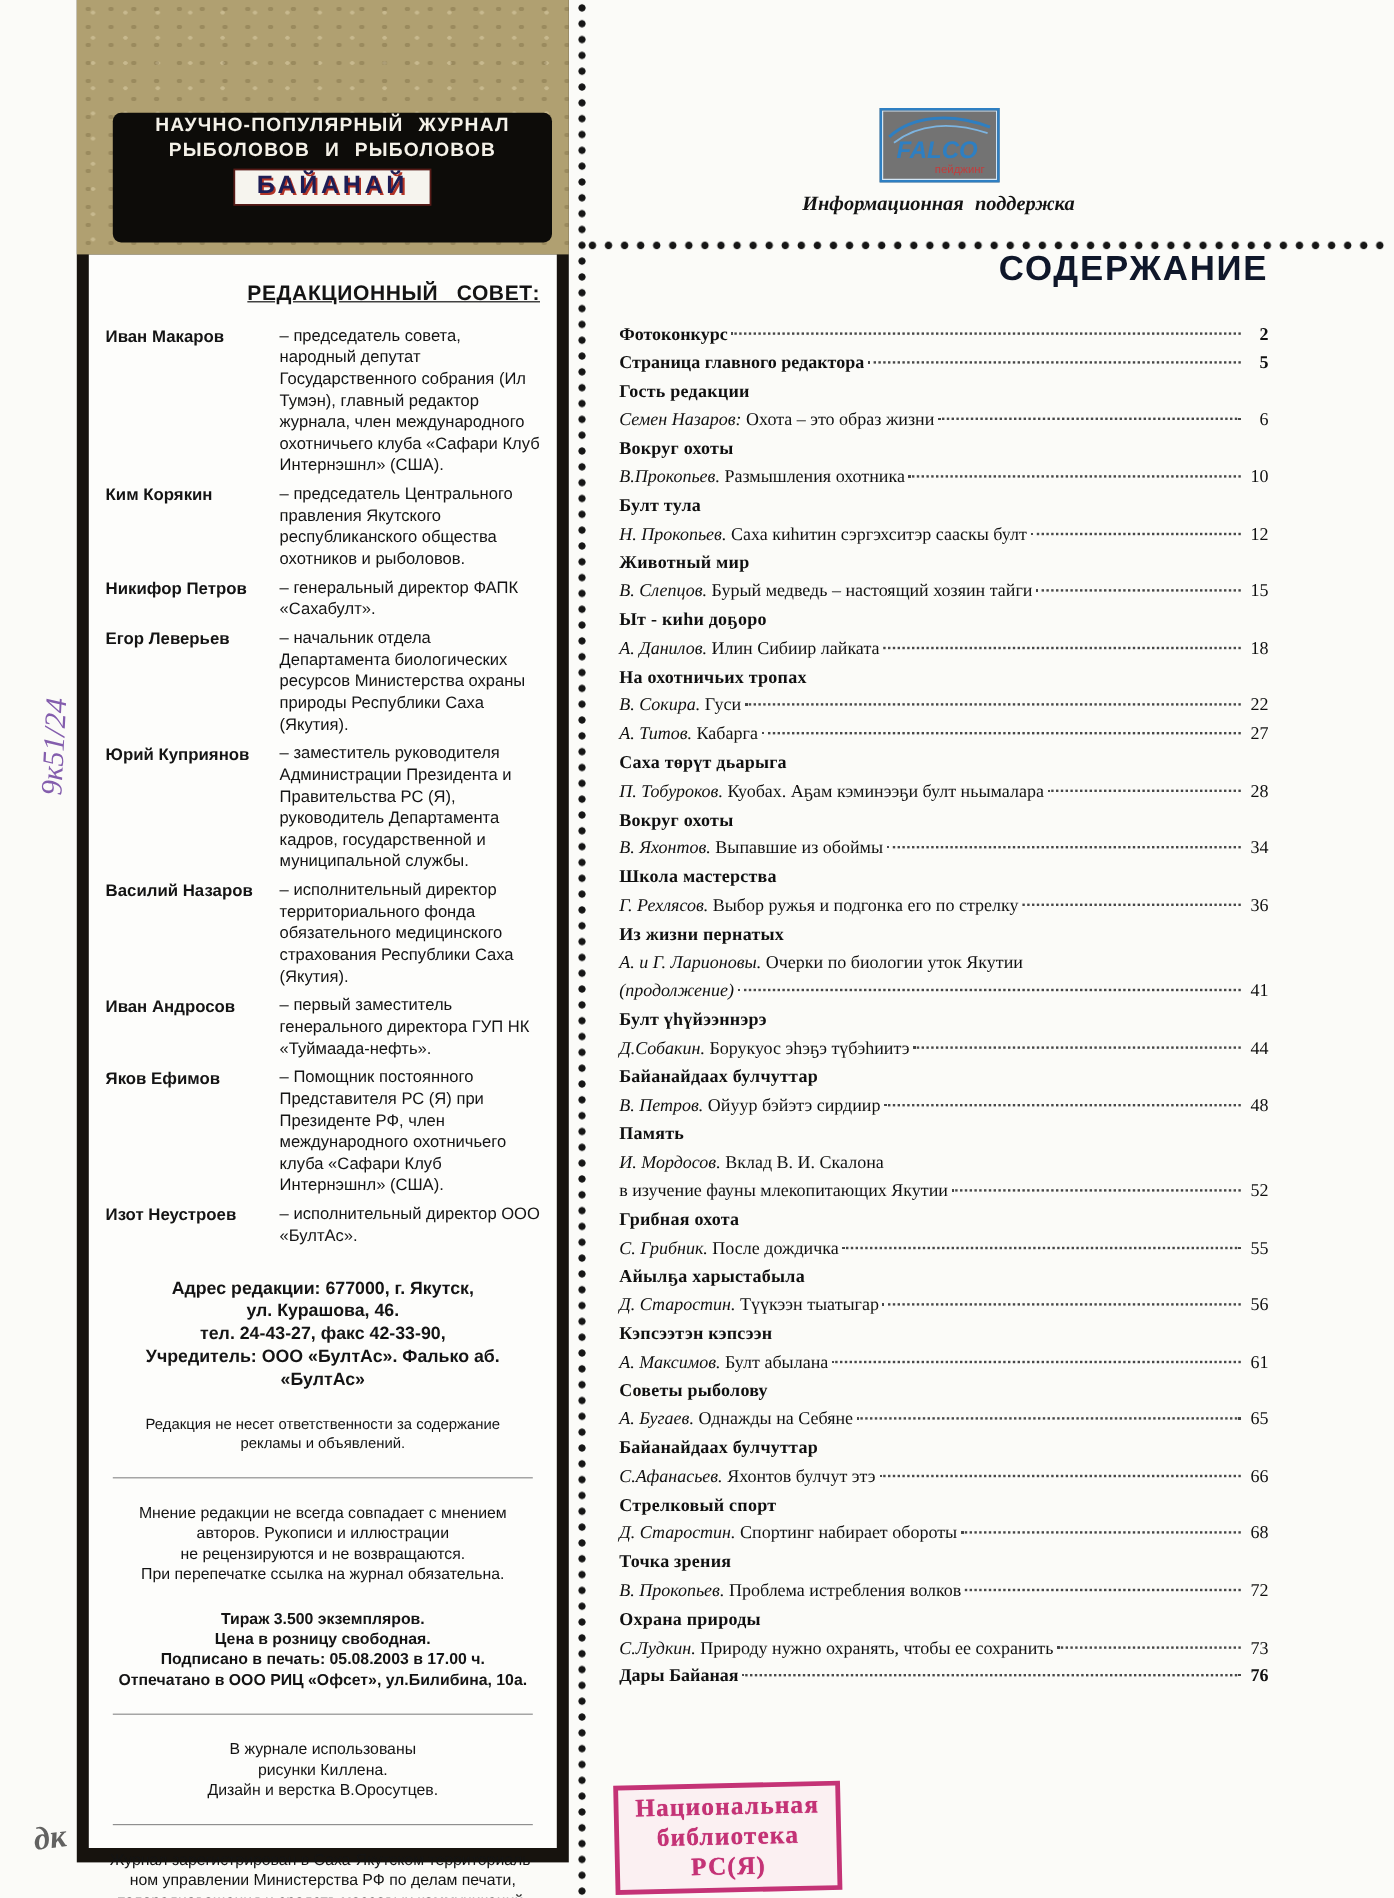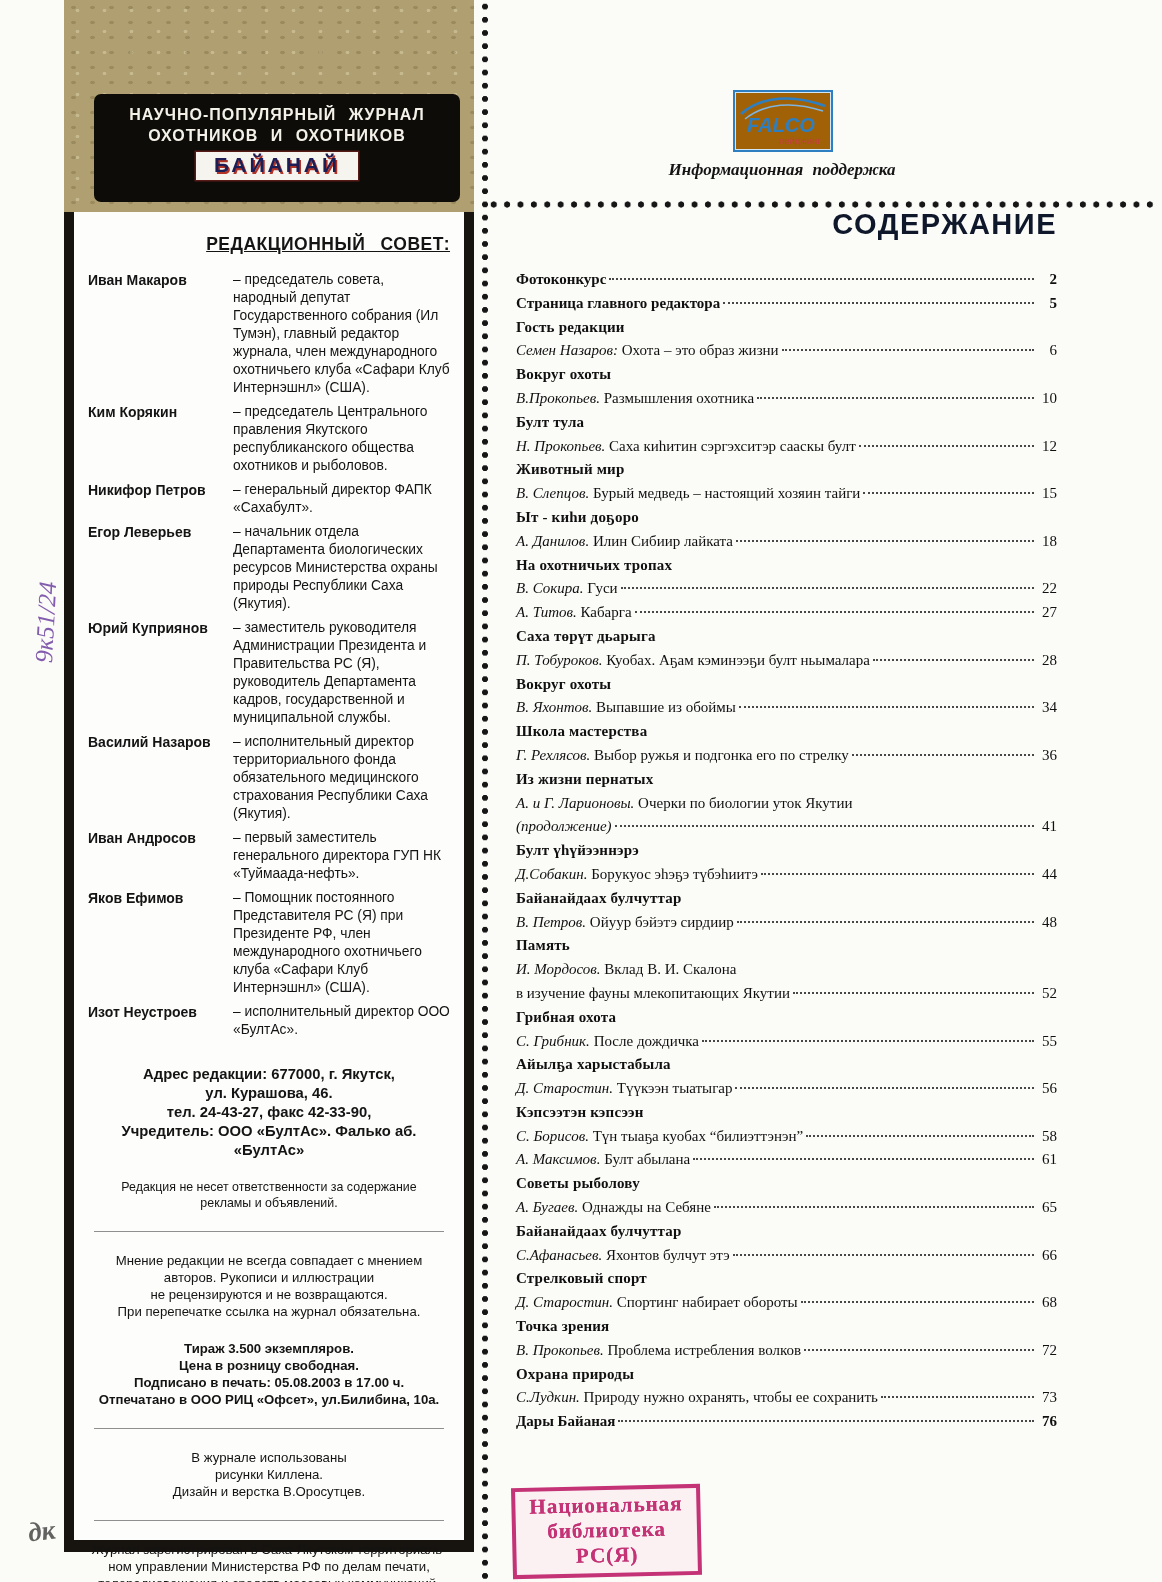--- a/index.html
+++ b/index.html
@@ -21,21 +21,21 @@
     background-color:#b0a071;
     background-image:
       radial-gradient(rgba(78,62,28,.22) 2px, transparent 2.6px),
       radial-gradient(rgba(243,232,198,.35) 1.6px, transparent 2.2px);
     background-size:19px 15px, 27px 21px;
     position:relative;
   }
   .masthead-box{
     position:absolute;left:30px;right:14px;top:94px;height:108px;
     background:#0d0c09;border-radius:7px;text-align:center;
-    padding-top:10px;box-sizing:border-box;
+    padding-top:0;box-sizing:border-box;
   }
   .type-line{
     color:#f4f1e8;font-weight:bold;font-size:16px;line-height:21px;
     letter-spacing:1px;word-spacing:7px;
   }
   .logo-plate{
     display:inline-block;background:#f6f4ee;margin-top:6px;
     padding:1px 18px 3px;border-radius:0;
     box-shadow:0 0 0 1.5px rgba(150,40,35,.55);
   }
@@ -71,21 +71,21 @@
   }
   .hdots{
     position:absolute;left:487px;top:199px;width:670px;height:11px;
     background-image:radial-gradient(circle,#161616 2.8px,transparent 3.4px);
     background-size:13.4px 11px;background-position:left center;
   }
 
   
   .falco-box{
     position:absolute;left:733px;top:90px;width:100px;height:62px;
-    border:2px solid #2e7fc2;background:#a16207;box-sizing:border-box;
+    border:2px solid #2e7fc2;background:#737373;box-sizing:border-box;
     box-shadow:inset 0 0 0 1px #d3e6f5;
   }
   .falco-brand{font-family:"Liberation Sans",sans-serif;font-style:italic;font-weight:bold;font-size:20px;fill:#2e7fc2;}
   .falco-sub{font-family:"Liberation Sans",sans-serif;font-size:9.5px;fill:#c23d3d;}
   .support-label{
     position:absolute;left:632px;top:160px;width:300px;text-align:center;
     font-family:"Liberation Serif","DejaVu Serif",serif;
     font-style:italic;font-weight:bold;font-size:17px;word-spacing:5px;
   }
 
@@ -127,21 +127,21 @@
 </style>
 </head>
 <body>
 
 <div class="page">
 
   <div class="left-col">
     <div class="masthead">
       <div class="masthead-box">
         <div class="type-line">НАУЧНО-ПОПУЛЯРНЫЙ ЖУРНАЛ</div>
-        <div class="type-line">ОХОТНИКОВ И ОХОТНИКОВ</div>
+        <div class="type-line">РЫБОЛОВОВ И РЫБОЛОВОВ</div>
         <div class="logo-plate">
           <span class="logo-text">БАЙАНАЙ</span>
         </div>
       </div>
     </div>
 
     <div class="board-area">
       <div class="board-title">РЕДАКЦИОННЫЙ СОВЕТ:</div>
       <div class="members">
           <div class="member">
@@ -366,25 +366,20 @@
       </div>
       <div class="toc-row">
         <span class="toc-text"><i>Д. Старостин. </i><span>Түүкээн тыатыгар</span></span>
         <span class="leader"></span>
         <span class="page-num">56</span>
       </div>
       <div class="toc-row toc-sec">
         <span class="toc-text"><span>Кэпсээтэн кэпсээн</span></span>
       </div>
       <div class="toc-row">
-        <span class="toc-text"><i>С. Борисов. </i><span>Түн тыаҕа куобах “билиэттэнэн”</span></span>
-        <span class="leader"></span>
-        <span class="page-num">58</span>
-      </div>
-      <div class="toc-row">
         <span class="toc-text"><i>А. Максимов. </i><span>Булт абылана</span></span>
         <span class="leader"></span>
         <span class="page-num">61</span>
       </div>
       <div class="toc-row toc-sec">
         <span class="toc-text"><span>Советы рыболову</span></span>
       </div>
       <div class="toc-row">
         <span class="toc-text"><i>А. Бугаев. </i><span>Однажды на Себяне</span></span>
         <span class="leader"></span>

